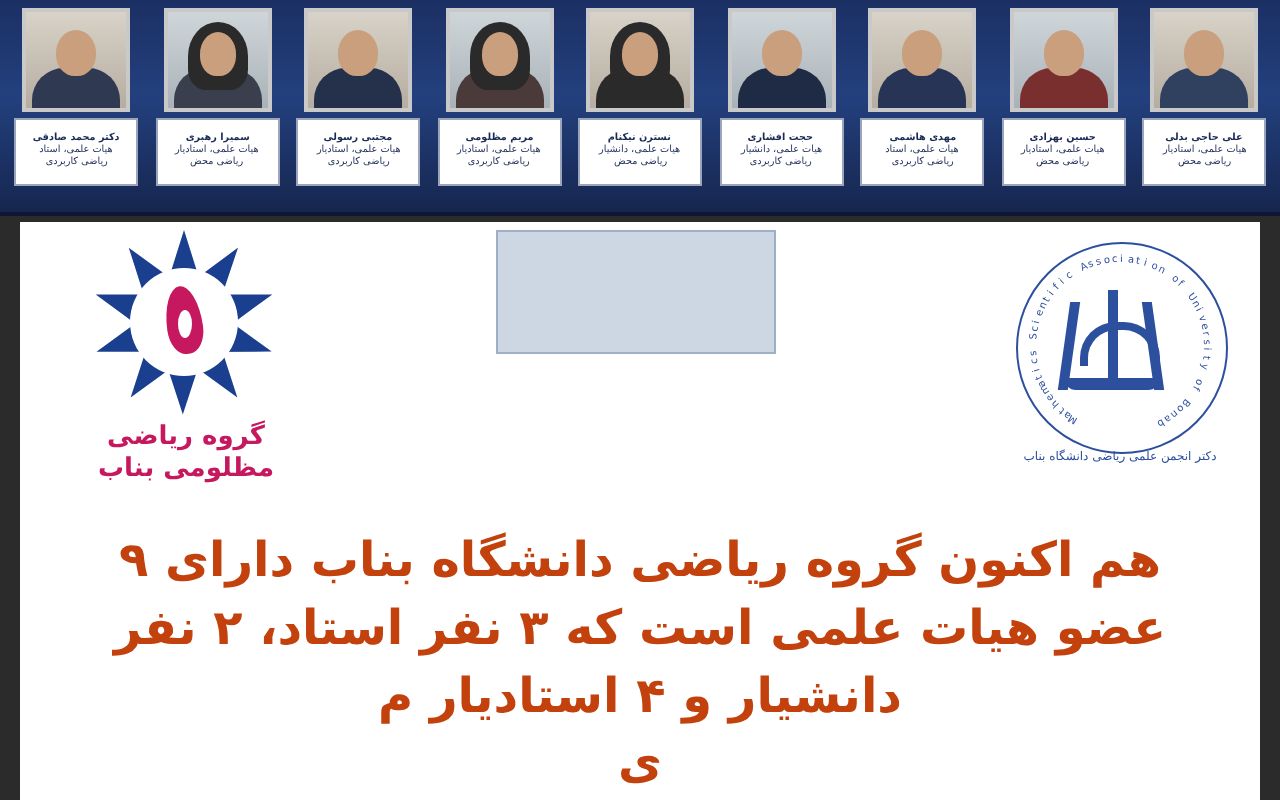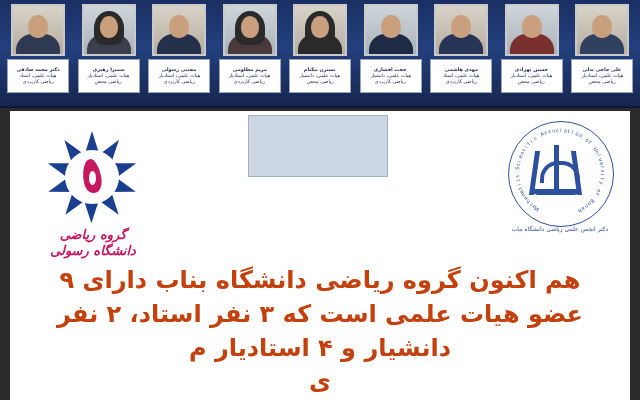--- a/index.html
+++ b/index.html
@@ -145,24 +145,23 @@
     height: 62px;
     background: #cdd6e3;
     border: 1px solid #9fb0c6;
     box-sizing: border-box;
   }
 
   
   #logo-left {
     position: absolute;
     left: 18px;
-    top: 20px;
+    top: 4px;
     width: 150px;
     height: 130px;
-    font-style: italic;
   }
   #logo-left .starwrap {
     position: absolute;
     left: 28px;
     top: 0;
     width: 92px;
     height: 92px;
   }
   #logo-left .star, #logo-left .star2 {
     position: absolute;
@@ -423,21 +422,21 @@
     <div id="logo-left">
       <div class="starwrap">
         <div class="star"></div>
         <div class="star2"></div>
         <div class="inner-circle"></div>
         <div class="flame"></div>
         <div class="flame-cut"></div>
       </div>
       <div class="cap-text">
         <div>گروه ریاضی</div>
-        <div>دانشگاه رسولی</div>
+        <div>مظلومی بناب</div>
       </div>
     </div>
 
     <div id="logo-right">
       <div class="ring"></div>
       <div class="ring-text" id="ring-text">
           <span style="transform: rotate(-150deg) translate(0px, -46px) rotate(0deg);">M</span>
           <span style="transform: rotate(-144.643deg) translate(0px, -46px) rotate(0deg);">a</span>
           <span style="transform: rotate(-139.286deg) translate(0px, -46px) rotate(0deg);">t</span>
           <span style="transform: rotate(-133.929deg) translate(0px, -46px) rotate(0deg);">h</span>

